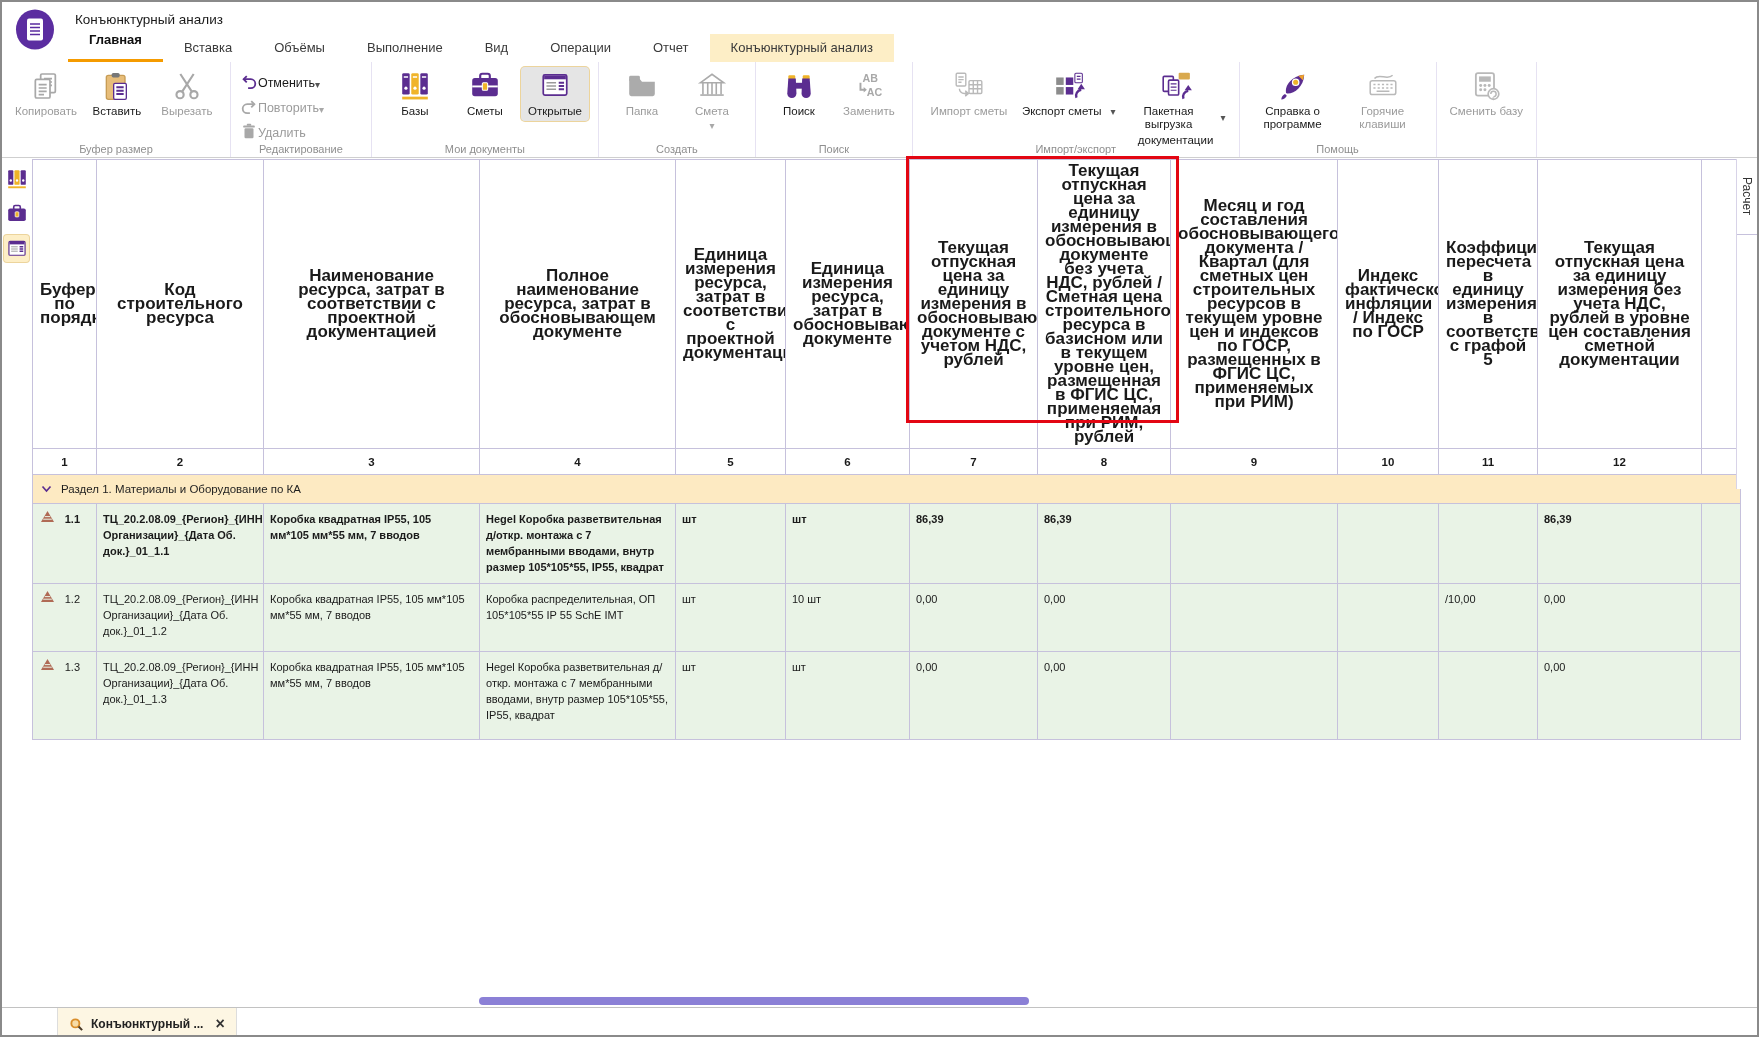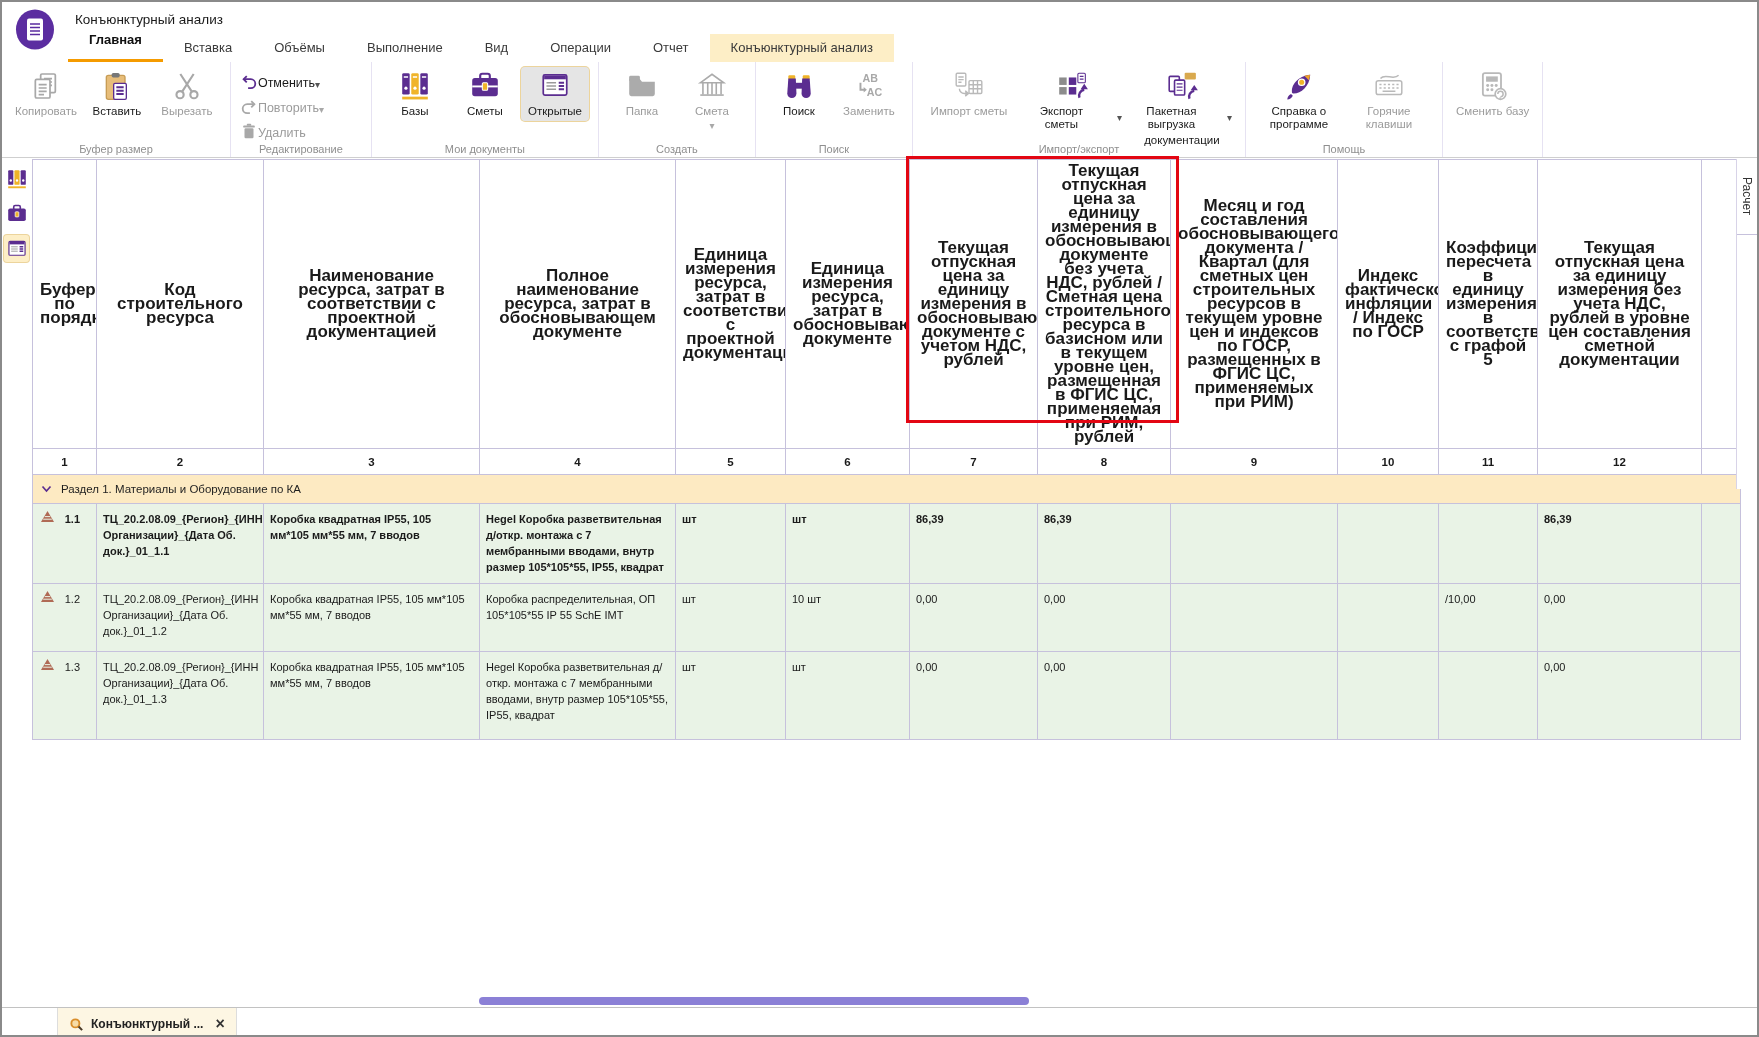--- a/index.html
+++ b/index.html
@@ -18,21 +18,21 @@
   .ribbon{position:absolute;left:0;top:60px;width:100%;height:96px;background:#fff;border-bottom:1px solid #cfcfcf;display:flex;align-items:stretch;box-sizing:border-box;}
   .rgroup{position:relative;display:flex;align-items:flex-start;gap:2px;padding:5px 9px 16px;border-right:1px solid #e6e2f2;}
   .glabel{position:absolute;left:0;right:0;bottom:2px;text-align:center;font-size:11px;color:#8f8f8f;white-space:nowrap;}
   .rbtn{display:flex;flex-direction:column;align-items:center;gap:3px;min-width:60px;max-width:80px;padding:3px 4px;border-radius:4px;font-size:11.5px;line-height:13px;text-align:center;color:#1a1a1a;}
   .rbtn.wide{min-width:86px;max-width:100px;}
   .rbtn.dis{color:#9b9b9b;}
   .rbtn.hl{background:#e5e5e5;box-shadow:0 0 0 1px #ecd49c;}
   .ic{width:32px;height:32px;display:block;}
   .arrow{font-size:10px;color:#555;line-height:10px;}
   .dis .arrow{color:#a8a8a8;}
-  .lblline{display:flex;align-items:center;gap:16px;justify-content:center;}
+  .lblline{display:flex;align-items:center;gap:9px;justify-content:center;}
   .editstack{display:flex;flex-direction:column;gap:7px;padding-top:5px;min-width:122px;}
   .erow{display:flex;align-items:flex-end;font-size:12.5px;color:#1a1a1a;}
   .erow.dis{color:#9b9b9b;}
   .eic{width:18px;height:18px;display:block;}
 
   
   .lstrip{position:absolute;left:0;top:160px;width:29px;}
   .lic{width:25px;height:27px;margin:3px auto 8px;display:flex;align-items:center;justify-content:center;border-radius:3px;}
   .lic.hl{background:#fdeec6;box-shadow:0 0 0 1px #ecd49c;}
 

